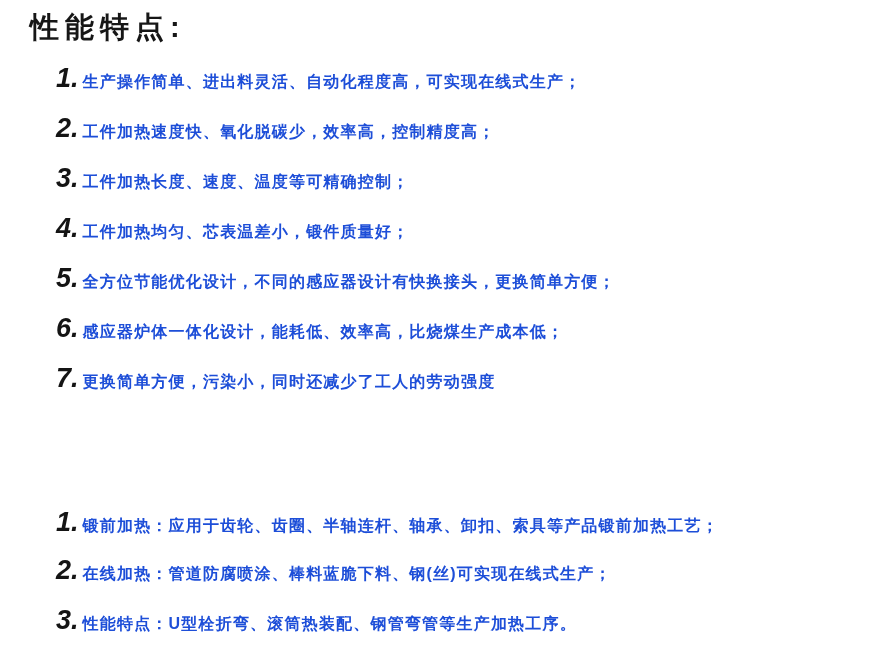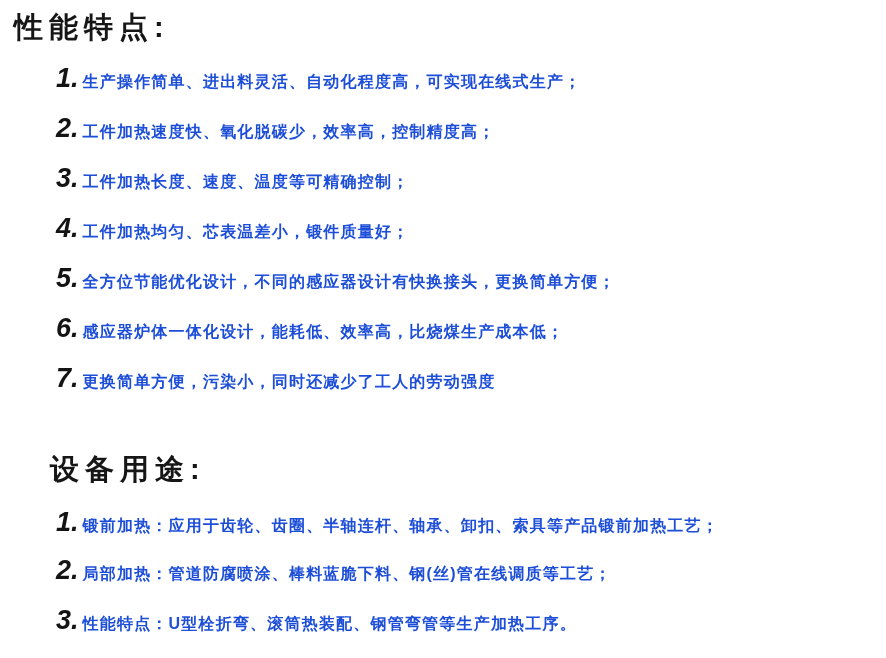--- a/index.html
+++ b/index.html
@@ -22,21 +22,21 @@
   .heading {
     position: absolute;
     margin: 0;
     color: #161616;
     font-size: 29px;
     line-height: 38px;
     font-weight: 900;
     letter-spacing: 6px;
     white-space: nowrap;
   }
-  .heading.h-features { left: 14px; top: 8px; }
+  .heading.h-features { left: 30px; top: 8px; }
   .heading.h-uses     { left: 50px; top: 450px; }
   .item {
     position: absolute;
     left: 56px;
     height: 32px;
     display: flex;
     align-items: baseline;
     white-space: nowrap;
     color: #1c1c1c;
   }
@@ -98,28 +98,27 @@
   </div>
   <div class="item s1-5">
     <span class="num">6.</span>
       <span class="txt">感应器炉体一体化设计，能耗低、效率高，比烧煤生产成本低；</span>
   </div>
   <div class="item s1-6">
     <span class="num">7.</span>
       <span class="txt">更换简单方便，污染小，同时还减少了工人的劳动强度</span>
   </div>
 
-  <h2 class="heading h-uses">设备用途:</h2>
 
   <div class="item s2-0">
     <span class="num">1.</span>
       <span class="txt">锻前加热：应用于齿轮、齿圈、半轴连杆、轴承、卸扣、索具等产品锻前加热工艺；</span>
   </div>
   <div class="item s2-1">
     <span class="num">2.</span>
-      <span class="txt">局部加热：管道防腐喷涂、棒料蓝脆下料、钢(丝)管在线调质等工艺；</span>
+      <span class="txt">在线加热：管道防腐喷涂、棒料蓝脆下料、钢(丝)可实现在线式生产；</span>
   </div>
   <div class="item s2-2">
     <span class="num">3.</span>
       <span class="txt">性能特点：U型栓折弯、滚筒热装配、钢管弯管等生产加热工序。</span>
   </div>
 
 </div>
 
 </body></html>

